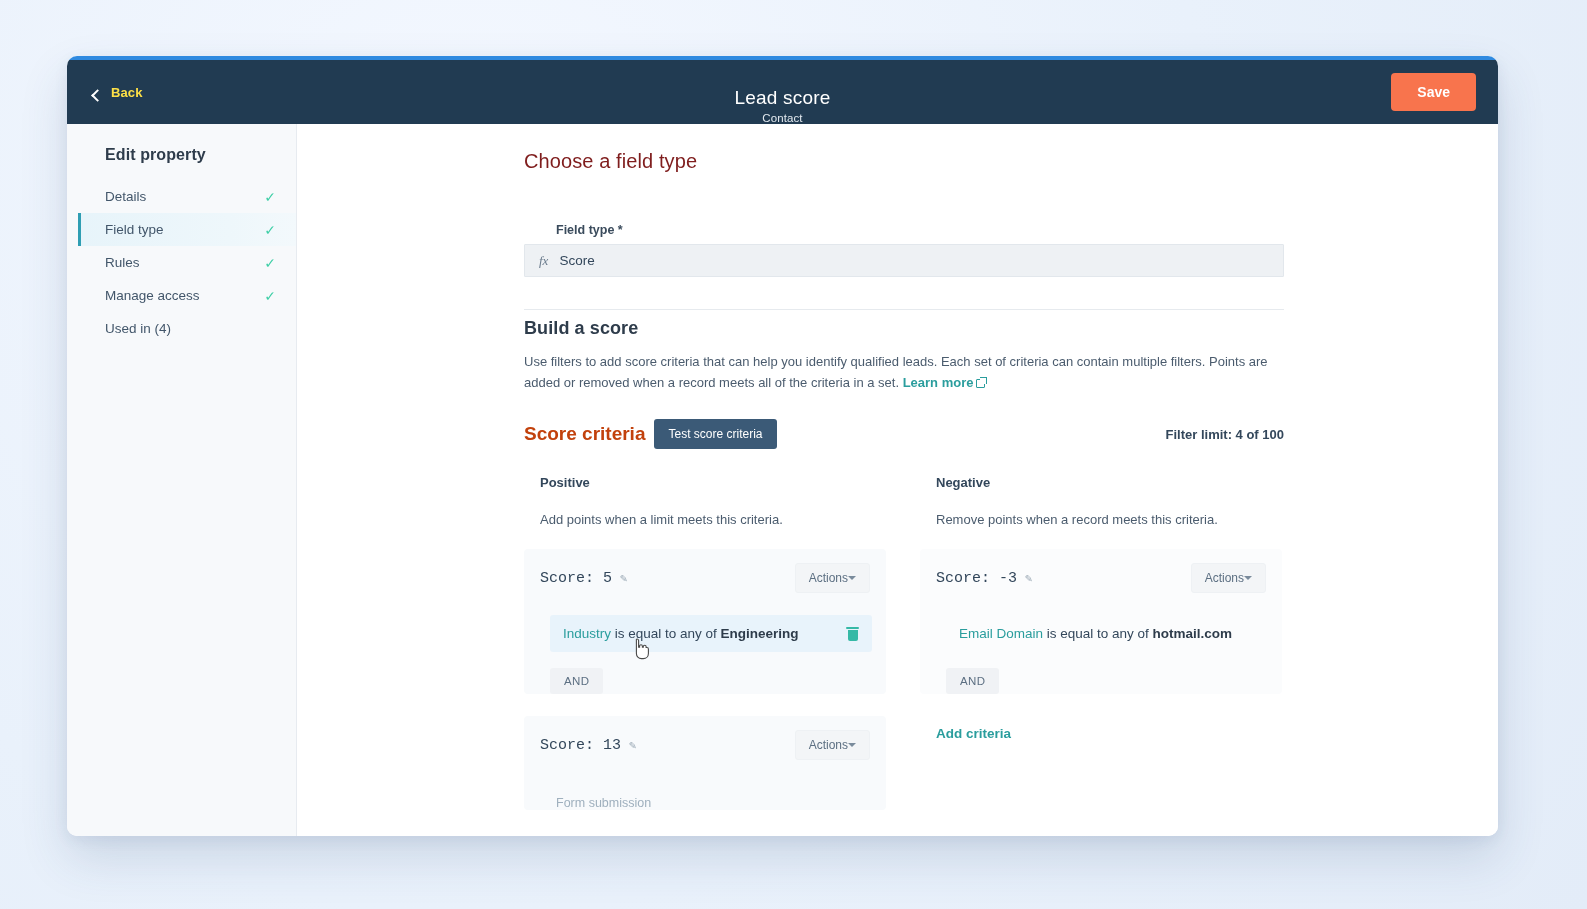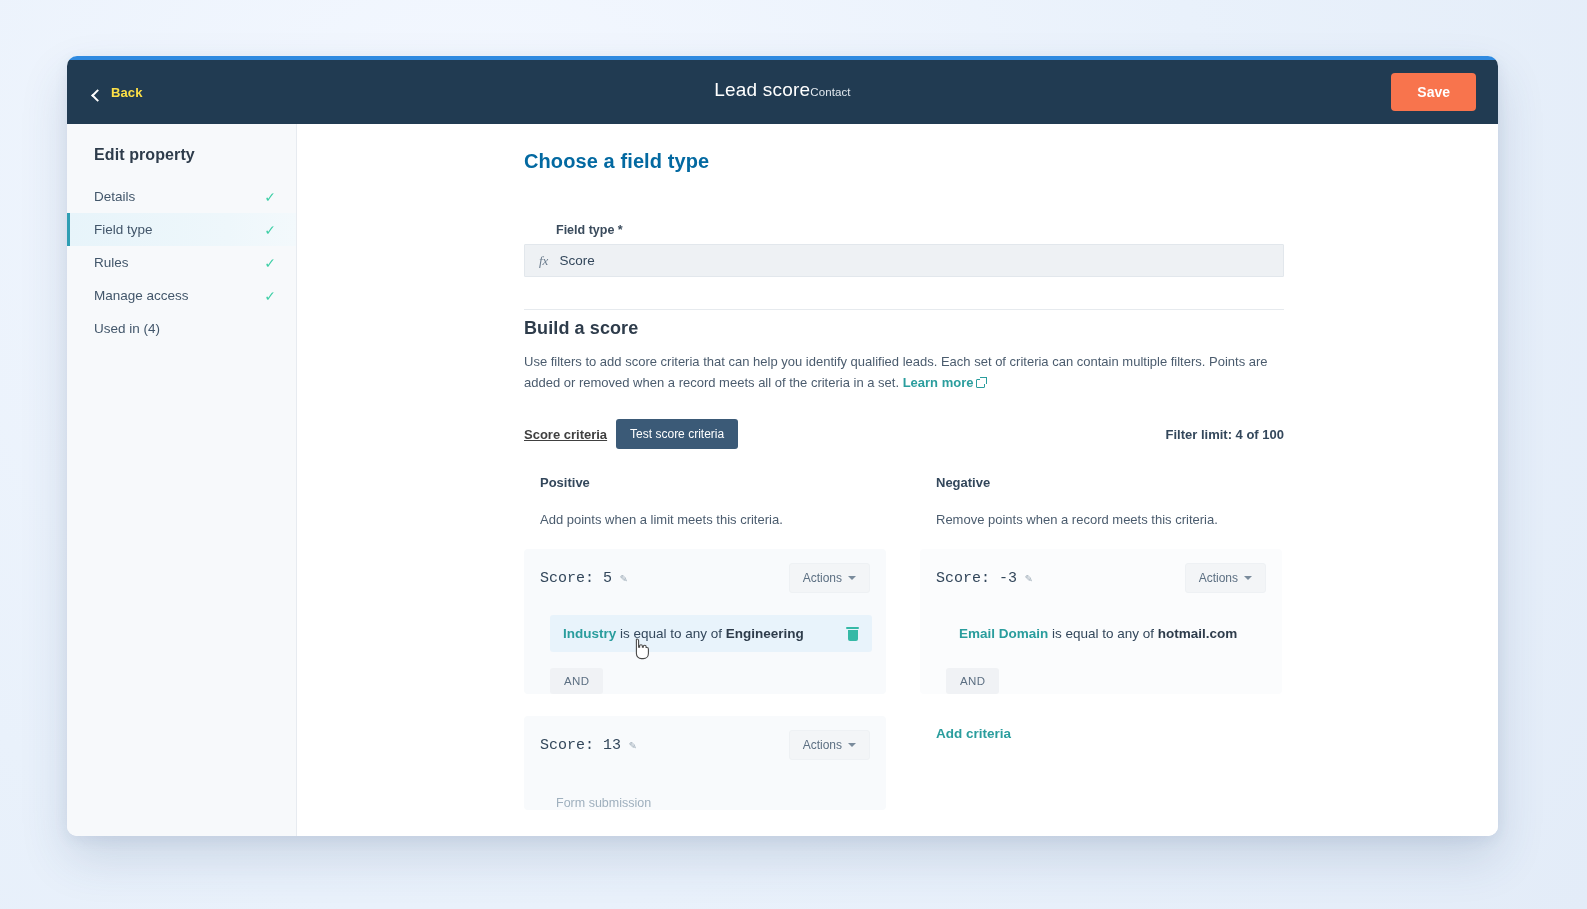--- a/index.html
+++ b/index.html
@@ -76,24 +76,24 @@
     width: 9px; height: 9px;
     border-left: 2.2px solid #ffffff;
     border-bottom: 2.2px solid #ffffff;
     transform: rotate(45deg);
     margin-top: 0px;
   }
 
   .topbar-titles {
     position: absolute;
     left: 0; right: 0;
-    top: 0;
+    top: 16px;
     height: 60px;
     display: flex;
-    flex-direction: row;
+    flex-direction: column;
     align-items: center;
     justify-content: center;
     pointer-events: none;
   }
   .topbar-title {
     color: #ffffff;
     font-size: 19px;
     font-weight: normal;
     line-height: 1.1;
     letter-spacing: .2px;
@@ -131,20 +131,21 @@
     display: flex;
   }
 
   
   .sidebar {
     width: 230px;
     flex: 0 0 230px;
     background: #f7f9fb;
     border-right: 1px solid #e7ebf0;
     padding-top: 22px;
+    padding-left: 11px;
   }
   .sidebar-title {
     font-size: 16px;
     font-weight: bold;
     color: #2e3c4b;
     padding: 0 0 0 27px;
     margin-bottom: 16px;
     letter-spacing: .1px;
   }
   .nav-item {
@@ -183,22 +184,22 @@
     overflow: hidden;
     padding-top: 26px;
   }
   .content {
     width: 760px;
     margin: 0 0 0 227px;
   }
 
   .section-h1 {
     font-size: 20px;
-    font-weight: bold;
-    color: #0369a1;
+    font-weight: normal;
+    color: #7f1d1d;
     letter-spacing: .1px;
   }
 
   .field-label {
     font-size: 12.5px;
     font-weight: bold;
     color: #3a4b5c;
     margin-top: 50px;
     margin-bottom: 7px;
     padding-left: 32px;
@@ -269,25 +270,24 @@
     background: #fff;
   }
 
   
   .criteria-bar {
     display: flex;
     align-items: center;
     margin-top: 26px;
   }
   .criteria-bar-label {
-    font-size: 13px;
-    font-weight: bold;
-    color: #404040;
+    font-size: 19px;
+    font-weight: bold;
+    color: #c2410c;
     margin-right: 9px;
-    text-decoration: underline;
   }
   .test-btn {
     background: #3b5a77;
     color: #ffffff;
     border: none;
     border-radius: 3px;
     font-family: "Liberation Sans", sans-serif;
     font-size: 12px;
     padding: 8px 14px;
     cursor: pointer;
@@ -353,21 +353,20 @@
     background: #f3f5f7;
     border: 1px solid #eef1f4;
     border-radius: 3px;
     font-family: "Liberation Sans", sans-serif;
     font-size: 12px;
     color: #5c6f82;
     padding: 7px 13px;
     cursor: pointer;
     display: flex;
     align-items: center;
-    gap: 6px;
   }
   .caret {
     display: inline-block;
     width: 0; height: 0;
     border-left: 4px solid transparent;
     border-right: 4px solid transparent;
     border-top: 4.5px solid #7a8b9c;
   }
 
   .filter-row {
@@ -377,21 +376,21 @@
     display: flex;
     align-items: center;
     justify-content: space-between;
     font-size: 13.5px;
     color: #33475b;
     cursor: pointer;
   }
   .filter-row.hovered {
     background: #e8f3fb;
   }
-  .filter-prop { color: #2a9d9d; font-weight: bold; }
+  .filter-prop { color: #2a9d9d; font-weight: normal; }
   .filter-val  { font-weight: bold; color: #2e3c4b; }
   .trash-icon {
     width: 13px; height: 14px;
     position: relative;
     flex: 0 0 13px;
     cursor: pointer;
   }
   .trash-icon::before {
     content: "";
     position: absolute;

